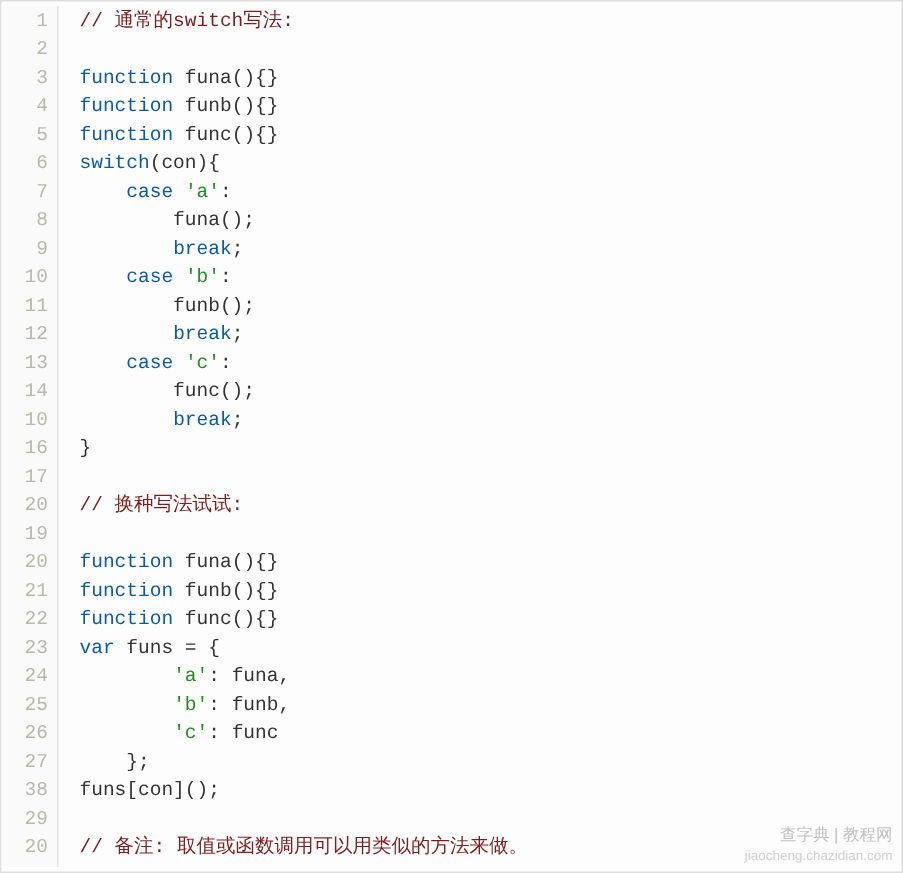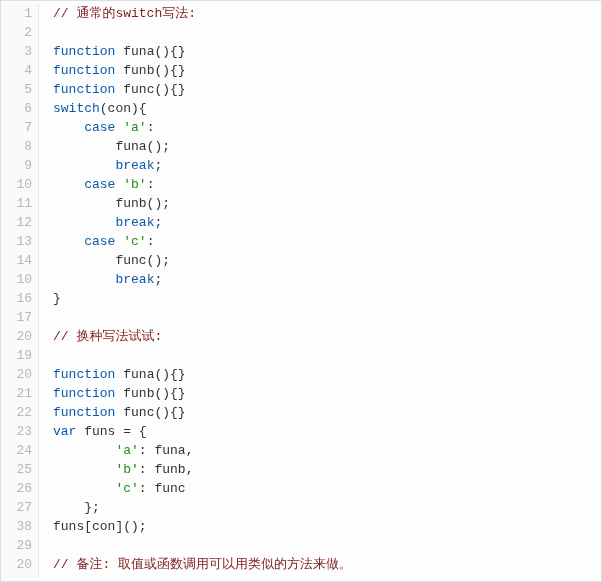--- a/index.html
+++ b/index.html
@@ -86,13 +86,17 @@
       <div class="ln">23</div>
       <div class="ln">24</div>
       <div class="ln">25</div>
       <div class="ln">26</div>
       <div class="ln">27</div>
       <div class="ln">38</div>
       <div class="ln">29</div>
       <div class="ln">20</div>
     </div>
   <div class="code" id="code"><div class="line"><span class="cm">// 通常的switch写法:</span></div><div class="line">&nbsp;</div><div class="line"><span class="kw">function</span><span class="pn"> </span><span class="id">funa</span><span class="pn">(){}</span></div><div class="line"><span class="kw">function</span><span class="pn"> </span><span class="id">funb</span><span class="pn">(){}</span></div><div class="line"><span class="kw">function</span><span class="pn"> </span><span class="id">func</span><span class="pn">(){}</span></div><div class="line"><span class="kw">switch</span><span class="pn">(con){</span></div><div class="line"><span class="pn">    </span><span class="kw">case</span><span class="pn"> </span><span class="str">'a'</span><span class="pn">:</span></div><div class="line"><span class="pn">        funa();</span></div><div class="line"><span class="pn">        </span><span class="kw">break</span><span class="pn">;</span></div><div class="line"><span class="pn">    </span><span class="kw">case</span><span class="pn"> </span><span class="str">'b'</span><span class="pn">:</span></div><div class="line"><span class="pn">        funb();</span></div><div class="line"><span class="pn">        </span><span class="kw">break</span><span class="pn">;</span></div><div class="line"><span class="pn">    </span><span class="kw">case</span><span class="pn"> </span><span class="str">'c'</span><span class="pn">:</span></div><div class="line"><span class="pn">        func();</span></div><div class="line"><span class="pn">        </span><span class="kw">break</span><span class="pn">;</span></div><div class="line"><span class="pn">}</span></div><div class="line">&nbsp;</div><div class="line"><span class="cm">// 换种写法试试:</span></div><div class="line">&nbsp;</div><div class="line"><span class="kw">function</span><span class="pn"> </span><span class="id">funa</span><span class="pn">(){}</span></div><div class="line"><span class="kw">function</span><span class="pn"> </span><span class="id">funb</span><span class="pn">(){}</span></div><div class="line"><span class="kw">function</span><span class="pn"> </span><span class="id">func</span><span class="pn">(){}</span></div><div class="line"><span class="kw">var</span><span class="pn"> funs = {</span></div><div class="line"><span class="pn">        </span><span class="str">'a'</span><span class="pn">: funa,</span></div><div class="line"><span class="pn">        </span><span class="str">'b'</span><span class="pn">: funb,</span></div><div class="line"><span class="pn">        </span><span class="str">'c'</span><span class="pn">: func</span></div><div class="line"><span class="pn">    };</span></div><div class="line"><span class="pn">funs[con]();</span></div><div class="line">&nbsp;</div><div class="line"><span class="cm">// 备注: 取值或函数调用可以用类似的方法来做。</span></div></div>
+  <div class="watermark">
+    <div>查字典 | 教程网</div>
+    <div class="l2">jiaocheng.chazidian.com</div>
+  </div>
 </div>
 
 </body></html>

